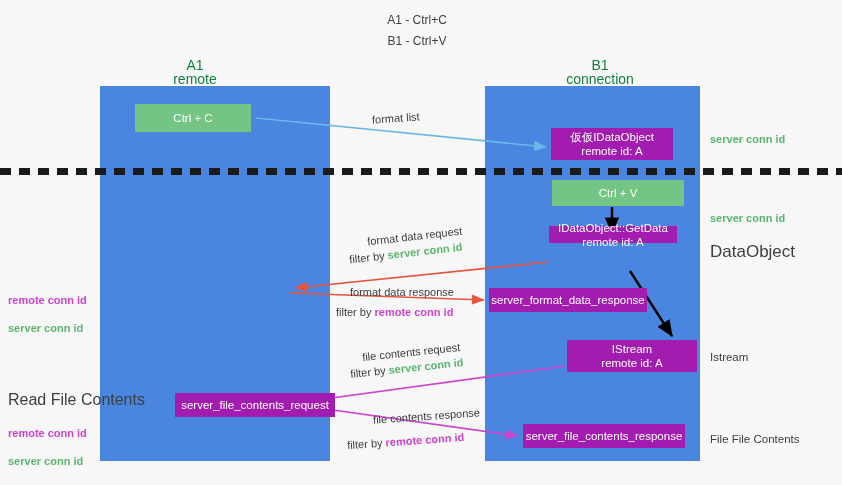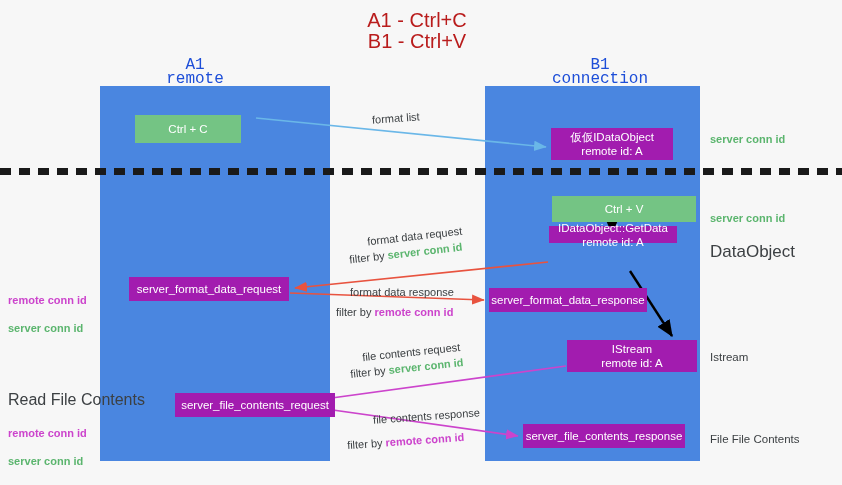--- a/index.html
+++ b/index.html
@@ -23,34 +23,33 @@
     height: 485px;
     background: #f7f7f7;
   }
   .abs { position: absolute; }
 
   
   #title {
     left: 0; top: 10px;
     width: 834px;
     text-align: center;
-    font-size: 20px;
+    font-size: 12px;
     line-height: 21px;
-    color: #b91c1c;
+    color: #404040;
     white-space: pre-line;
   }
 
   
   .col-header {
     text-align: center;
-    font-size: 16px;
+    font-size: 14px;
     line-height: 14px;
-    color: #1d4ed8;
-    white-space: pre-line;
-    font-family: Liberation Mono, monospace;
+    color: #15803d;
+    white-space: pre-line;
   }
   #hdr-a1 { left: 130px; top: 58px; width: 130px; }
   #hdr-b1 { left: 535px; top: 58px; width: 130px; }
 
   
   .lane {
     background: #4a86e0;
     top: 86px;
     height: 375px;
   }
@@ -78,23 +77,23 @@
     display: flex;
     flex-direction: column;
     align-items: center;
     justify-content: center;
     white-space: pre-line;
     padding: 2px 4px;
   }
   .node.green { background: #74c484; }
   .node.orange { background: #a21caf; }
 
-  #n-ctrlc   { left: 135px; top: 104px; width: 106px; height: 28px; margin-top: 11px; }
+  #n-ctrlc   { left: 135px; top: 104px; width: 116px; height: 28px; }
   #n-idata   { left: 551px; top: 128px; width: 122px; height: 32px; }
-  #n-ctrlv   { left: 552px; top: 196px; width: 144px; height: 26px; }
+  #n-ctrlv   { left: 552px; top: 180px; width: 132px; height: 26px; }
   #n-getdata { left: 549px; top: 226px; width: 128px; height: 17px; text-align: center; }
   #n-istream { left: 567px; top: 340px; width: 130px; height: 32px; }
 
   #n-sfdreq  { left: 129px; top: 277px; width: 160px; height: 24px; }
   #n-sfdres  { left: 489px; top: 288px; width: 158px; height: 24px; }
   #n-sfcreq  { left: 129px; top: 393px; width: 160px; height: 24px; margin-left: 46px; }
   #n-sfcres  { left: 523px; top: 424px; width: 162px; height: 24px; }
 
   
   .edge-label {
@@ -199,21 +198,20 @@
 
   <div class="abs node green" id="n-ctrlc">Ctrl + C</div>
   <div class="abs node orange" id="n-idata">仮仮IDataObject
 remote id: A</div>
   <div class="abs node green" id="n-ctrlv">Ctrl + V</div>
   <div class="abs node orange" id="n-getdata">IDataObject::GetData
 remote id: A</div>
   <div class="abs node orange" id="n-istream">IStream
 remote id: A</div>
 
-  <div class="abs node orange" id="n-sfdreq">server_format_data_request</div>
   <div class="abs node orange" id="n-sfdres">server_format_data_response</div>
   <div class="abs node orange" id="n-sfcreq">server_file_contents_request</div>
   <div class="abs node orange" id="n-sfcres">server_file_contents_response</div>
 
   <div class="abs edge-label" id="lbl-formatlist">format list</div>
 
   <div class="abs edge-label" id="lbl-fdreq">format data request</div>
   <div class="abs edge-label" id="lbl-fdreq2"><span>filter by </span><span class="green-txt">server conn id</span></div>
 
   <div class="abs edge-label" id="lbl-fdres">format data response</div>

